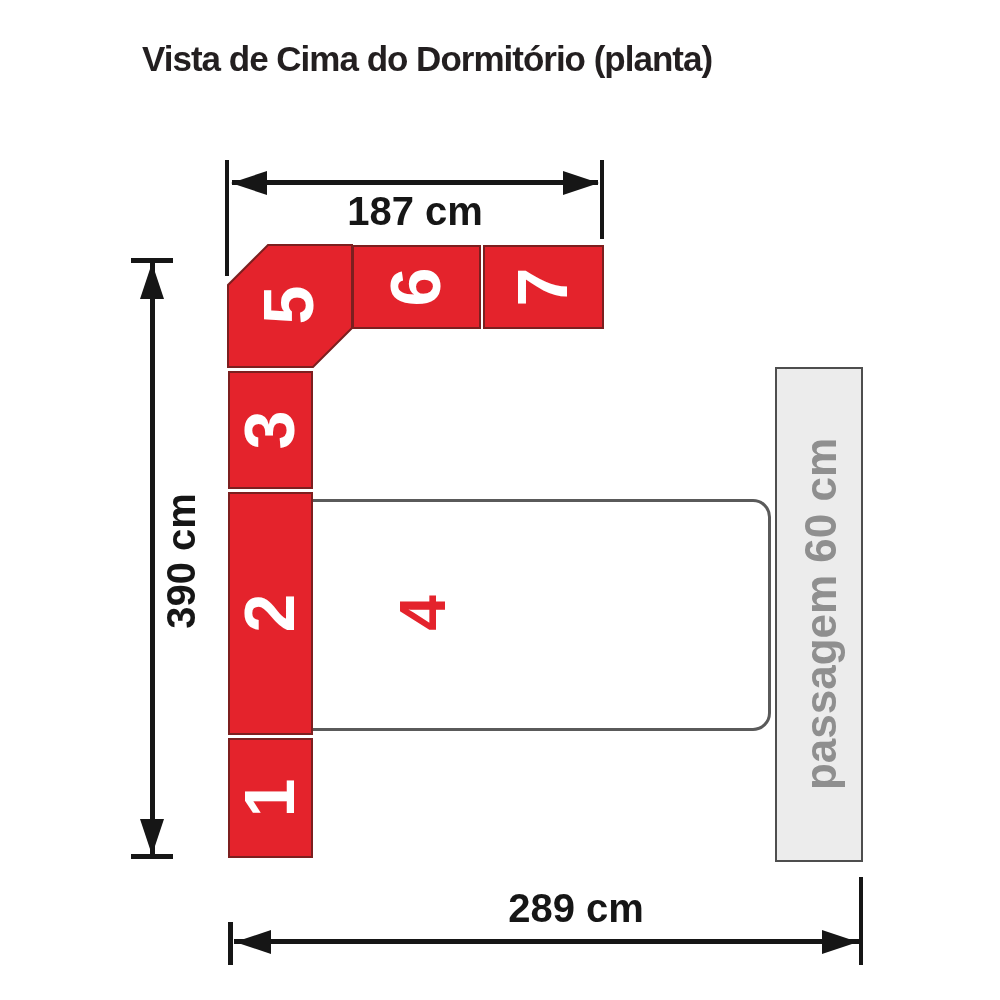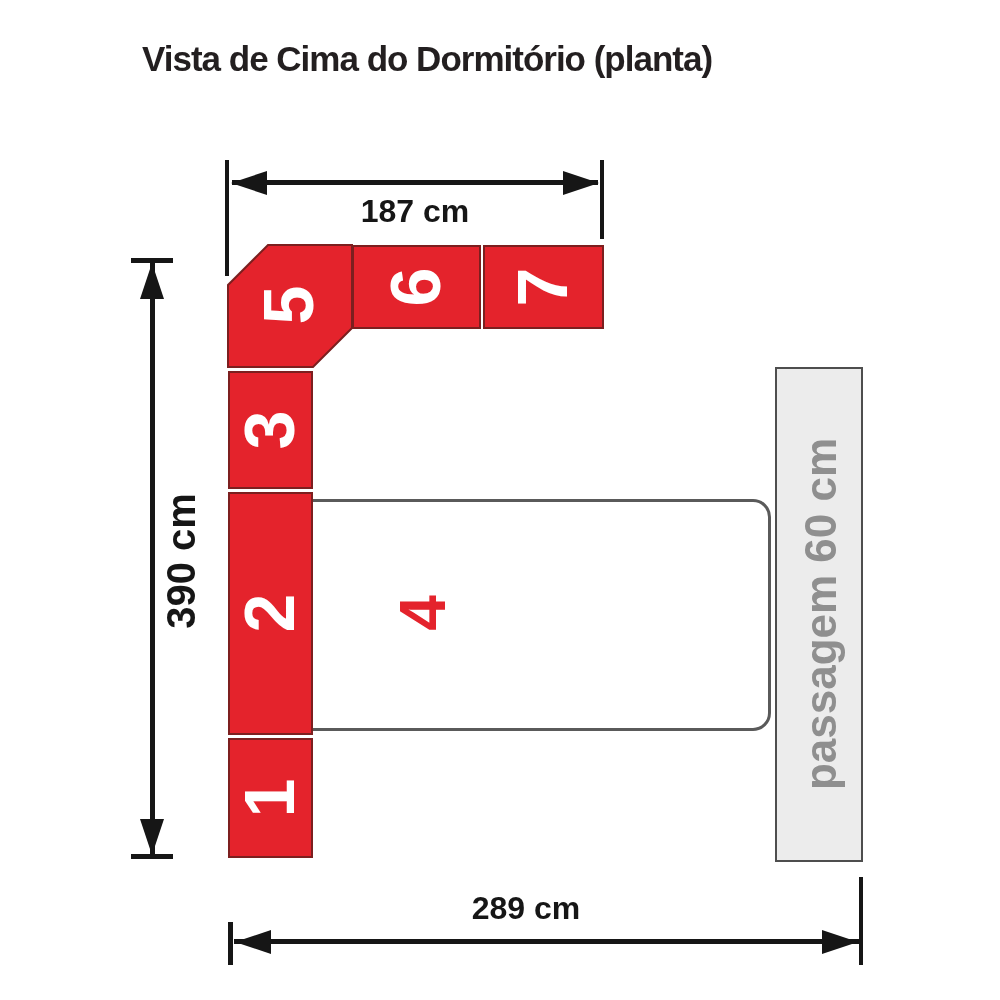--- a/index.html
+++ b/index.html
@@ -8,21 +8,21 @@
     background:#fff; font-family:"Liberation Sans", sans-serif;
   }
   
   .title {
     position:absolute; left:142px; top:36px;
     font-size:35px; font-weight:bold; line-height:1.33;
     color:var(--title-text); letter-spacing:-1px; white-space:nowrap;
   }
   .dim-label {
     position:absolute; transform:translate(-50%,-50%);
-    font-size:32px; font-weight:bold; color:var(--dim-black); white-space:nowrap;
+    font-size:40px; font-weight:bold; color:var(--dim-black); white-space:nowrap;
   }
   .vlabel {
     position:absolute; transform:translate(-50%,-50%) rotate(-90deg);
     white-space:nowrap;
   }
   .num { font-size:70px; font-weight:bold; color:var(--number-white); z-index:5; }
   .num-red { font-size:64px; font-weight:bold; color:var(--module-red); z-index:5; }
   .dim-vtext { font-size:40px; font-weight:bold; color:var(--dim-black); z-index:5; }
   .passage-text { font-size:44px; font-weight:bold; color:var(--passage-text); z-index:5; }
   
@@ -75,21 +75,21 @@
     <div class="tri tri-down" style="left:140px; top:819px;"></div>
     <div class="vlabel dim-vtext" style="left:181px; top:561px;">390 cm</div>
   </div>
 
   <div>
     <div class="dline" style="left:228px; top:922px; width:5px; height:43px;"></div>
     <div class="dline" style="left:859px; top:877px; width:4px; height:88px;"></div>
     <div class="dline" style="left:234px; top:939px; width:625px; height:5px;"></div>
     <div class="tri tri-left" style="left:235px; top:930px;"></div>
     <div class="tri tri-right" style="left:822px; top:930px;"></div>
-    <div class="dim-label" style="left:526px; top:908px;">289 cm</div>
+    <div class="dim-label" style="left:576px; top:908px;">289 cm</div>
   </div>
 
   <div class="bed"></div>
   <div class="vlabel num-red" style="left:423px; top:613px;">4</div>
 
   <div class="passage"></div>
   <div class="vlabel passage-text" style="left:821px; top:614px;">passagem 60 cm</div>
 
   <svg id="module5-svg" width="126" height="124" viewBox="0 0 126 124">
     <polygon points="41,1 125,1 125,84 86,123 1,123 1,41" style="fill:var(--module-red); stroke:var(--module-border); stroke-width:2;"></polygon>

